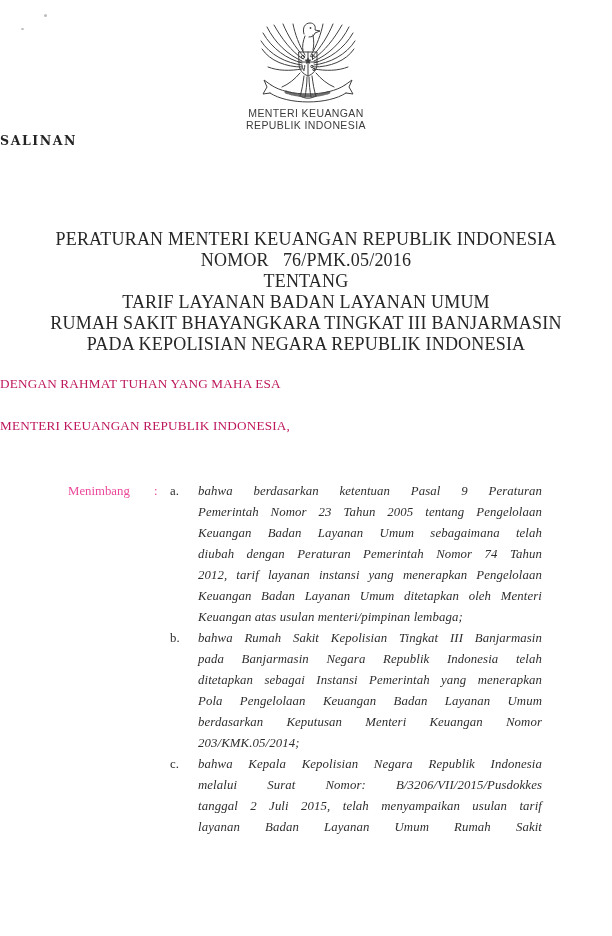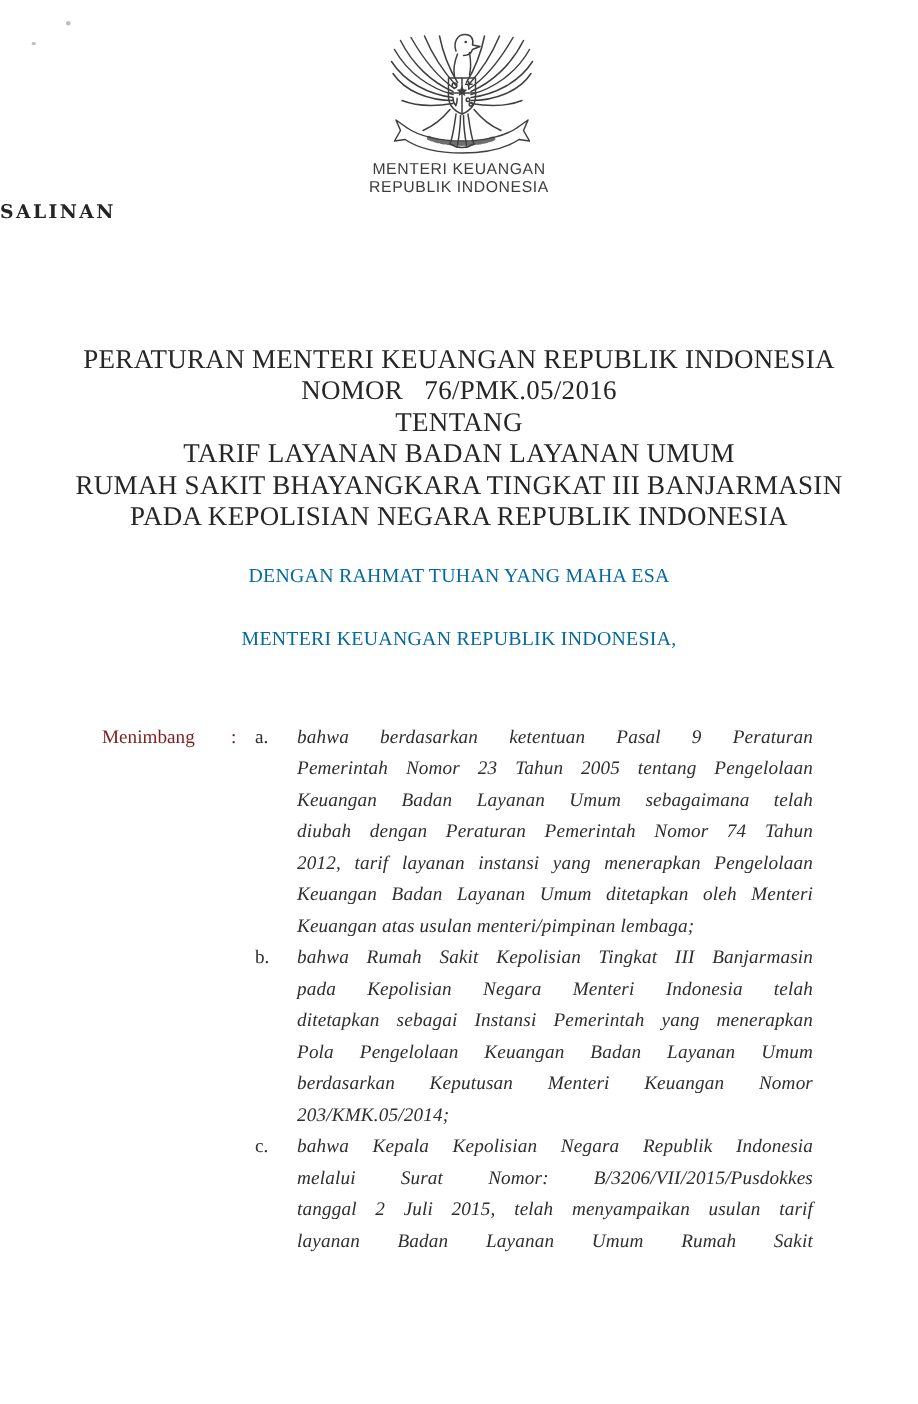--- a/index.html
+++ b/index.html
@@ -25,28 +25,28 @@
     letter-spacing:1.6px; color:#242424;
   }
 
   .title-block { position:absolute; top:229px; left:0; width:612px; }
   .title-line {
     text-align:center; font-size:18px; line-height:21px;
     letter-spacing:0.2px; color:#262626; white-space:pre-wrap;
   }
 
   .invocation, .authority {
-    position:absolute; left:0; width:612px; text-align:center;
-    font-size:13.2px; letter-spacing:0.2px; color:#0369a1;
+    position:absolute; left:0; width:612px; 
+    font-size:13.2px; letter-spacing:0.2px; color:#be185d;
   }
   .invocation { top:376px; }
   .authority  { top:418px; }
 
   .menimbang-label, .menimbang-colon {
-    position:absolute; top:481px; font-size:12.8px; line-height:21px; color:#7f1d1d;
+    position:absolute; top:481px; font-size:12.8px; line-height:21px; color:#ec4899;
   }
   .menimbang-label { left:68px; }
   .menimbang-colon { left:154px; }
 
   .considerations { position:absolute; left:170px; top:481px; width:374px; }
   .mi-item { display:flex; align-items:flex-start; }
   .mi-marker { width:28px; flex:0 0 28px; font-size:12.8px; line-height:21px; }
   .mi-lines { width:344px; flex:0 0 344px; }
   .jline {
     font-size:12.8px; line-height:21px; letter-spacing:0.1px;
@@ -136,21 +136,21 @@
           <div class="jline">diubah dengan Peraturan Pemerintah Nomor 74 Tahun</div>
           <div class="jline">2012, tarif layanan instansi yang menerapkan Pengelolaan</div>
           <div class="jline">Keuangan Badan Layanan Umum ditetapkan oleh Menteri</div>
           <div class="jline left-last">Keuangan atas usulan menteri/pimpinan lembaga;</div>
         </div>
     </div>
     <div class="mi-item">
       <div class="mi-marker">b.</div>
       <div class="mi-lines">
           <div class="jline">bahwa Rumah Sakit Kepolisian Tingkat III Banjarmasin</div>
-          <div class="jline">pada Kepolisian Negara Menteri Indonesia telah</div>
+          <div class="jline">pada Banjarmasin Negara Republik Indonesia telah</div>
           <div class="jline">ditetapkan sebagai Instansi Pemerintah yang menerapkan</div>
           <div class="jline">Pola Pengelolaan Keuangan Badan Layanan Umum</div>
           <div class="jline">berdasarkan Keputusan Menteri Keuangan Nomor</div>
           <div class="jline left-last">203/KMK.05/2014;</div>
         </div>
     </div>
     <div class="mi-item">
       <div class="mi-marker">c.</div>
       <div class="mi-lines">
           <div class="jline">bahwa Kepala Kepolisian Negara Republik Indonesia</div>

